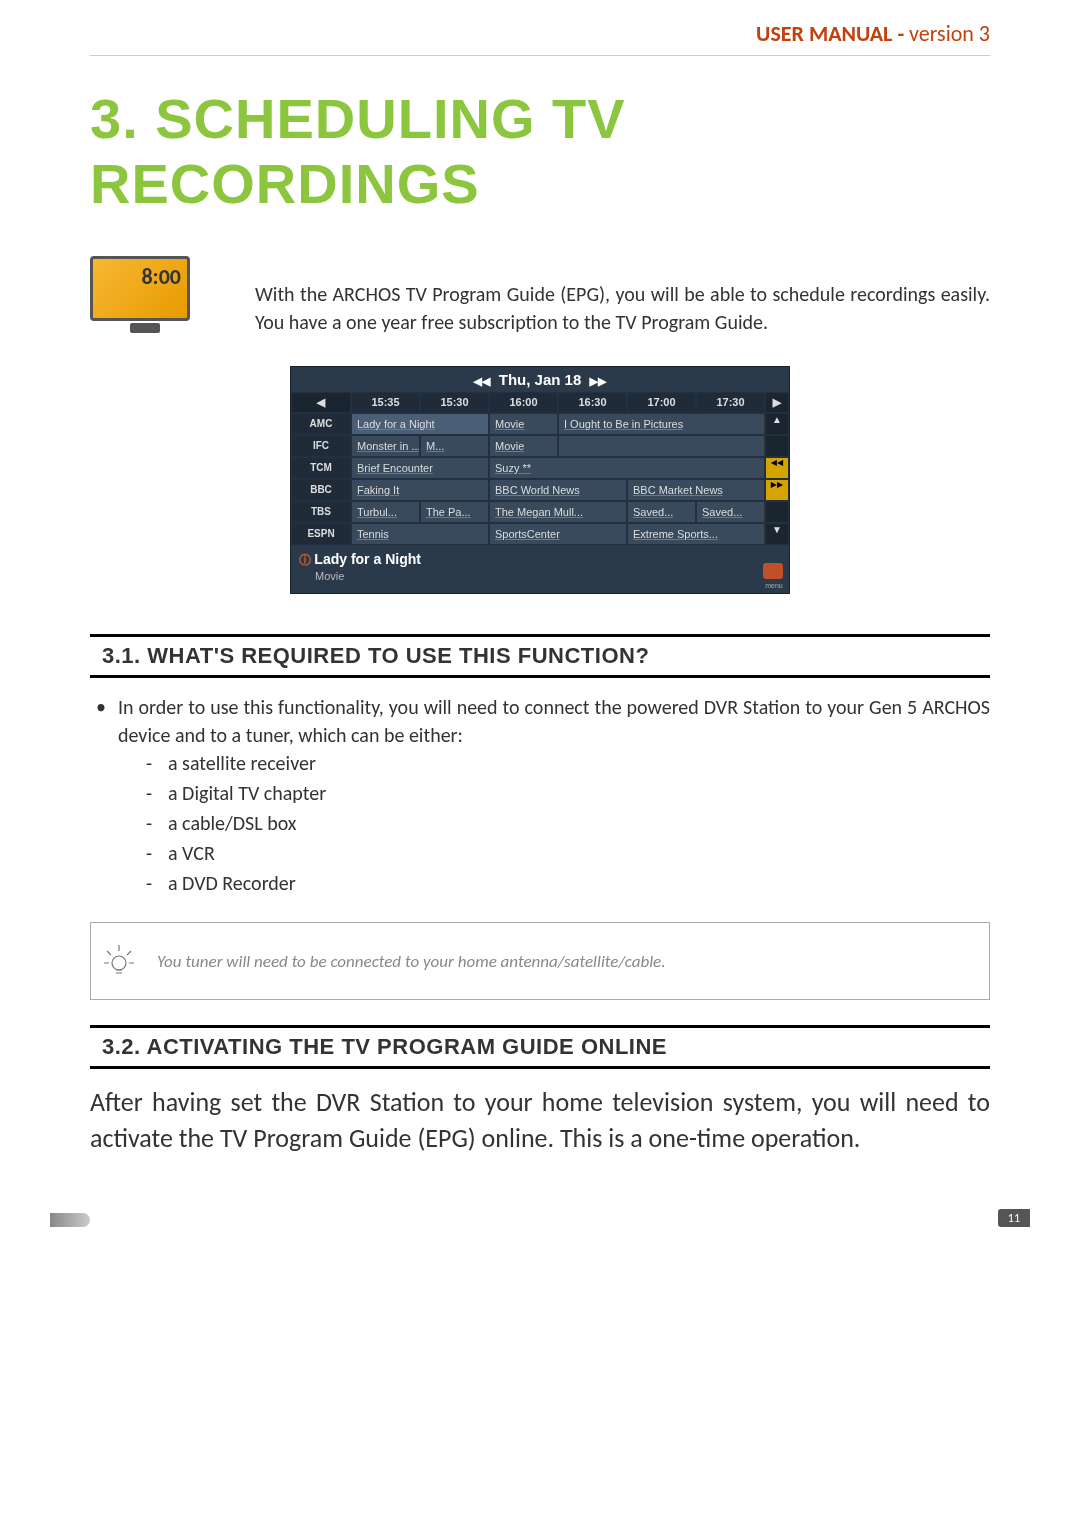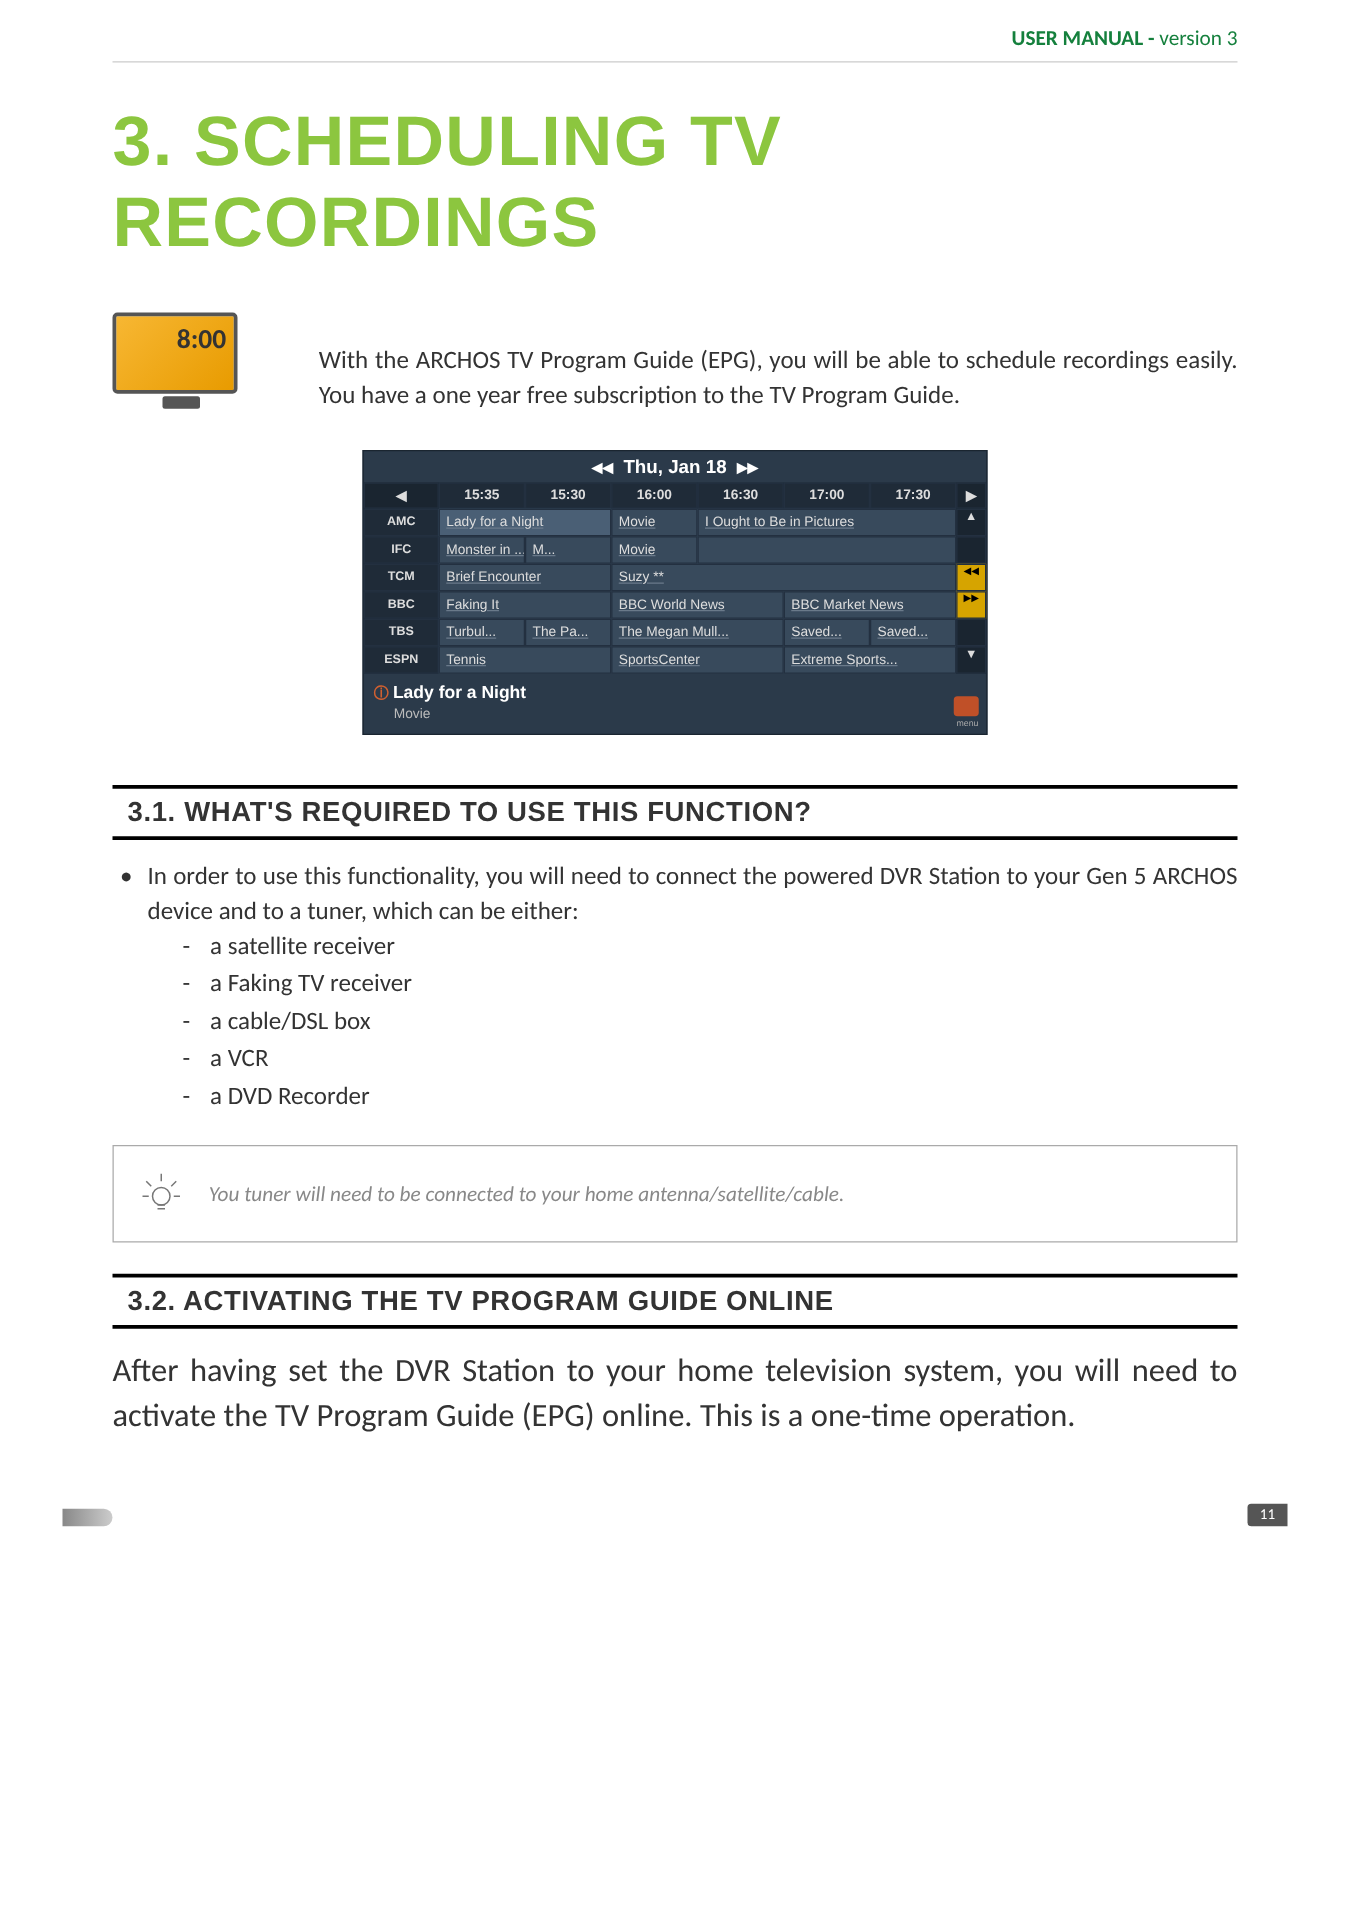--- a/index.html
+++ b/index.html
@@ -7,22 +7,22 @@
     font-family: "Gill Sans", "Gill Sans MT", Calibri, sans-serif;
     background: #fff;
     color: #333;
     width: 1080px;
     margin: 0 auto;
     padding: 20px 90px 30px 90px;
     position: relative;
   }
   .header-bar {
     text-align: right;
-    font-size: 17px;
-    color: #15803d;
+    font-size: 22px;
+    color: #c2410c;
     padding-bottom: 8px;
     border-bottom: 1px solid #ccc;
   }
   .header-bar b { font-weight: bold; }
   h1.section-title {
     font-family: "Arial Black", Arial, sans-serif;
     font-weight: 900;
     font-size: 56px;
     color: #8CC63F;
     letter-spacing: 1px;
@@ -87,21 +87,21 @@
   ul.sub-list > li { position:relative; margin-bottom:2px; }
   ul.sub-list > li::before { content:"-"; position:absolute; left:-22px; }
   .italic { font-style:italic; }
   .diagram-badge {
     display:inline-block; width:26px; height:26px; background:#556270; color:#fff;
     border-radius:5px; text-align:center; line-height:26px; font-weight:bold; font-style:normal;
     font-size:18px; vertical-align:middle; margin:0 3px;
   }
   .tip-box {
     border:1px solid #aaa; display:flex; align-items:center; gap:18px;
-    padding:18px 18px; margin:25px 0 10px; font-style:italic; color:#888; font-size:17px;
+    padding:18px 8px; margin:25px 0 10px; font-style:italic; color:#888; font-size:17px;
   }
   .bulb { width:40px; height:40px; flex:0 0 40px; position:relative; }
   .bulb svg { width:100%; height:100%; }
 
   .para { font-size:26px; line-height:1.4; text-align:justify; margin-top:8px; }
 
   .footer { position:relative; margin-top:50px; height:20px; }
   .footer-left {
     position:absolute; left:-40px; bottom:0; width:40px; height:14px;
     background:linear-gradient(to right,#888,#ccc); border-radius:0 7px 7px 0;
@@ -197,21 +197,21 @@
 
 <div class="subsection">
   <h2>3.1. What's required to use this function?</h2>
 </div>
 
 <ul class="main-list">
   <li>
     <span>In order to use this functionality, you will need to connect the powered DVR Station to your Gen 5 ARCHOS device and to a tuner, which can be either:</span>
     <ul class="sub-list" id="sub-list">
         <li>a satellite receiver</li>
-        <li>a Faking TV receiver</li>
+        <li>a Digital TV chapter</li>
         <li>a cable/DSL box</li>
         <li>a VCR</li>
         <li>a DVD Recorder</li>
       </ul>
   </li>
 </ul>
 
 <div class="tip-box">
   <div class="bulb">
     <svg viewBox="0 0 40 40">

